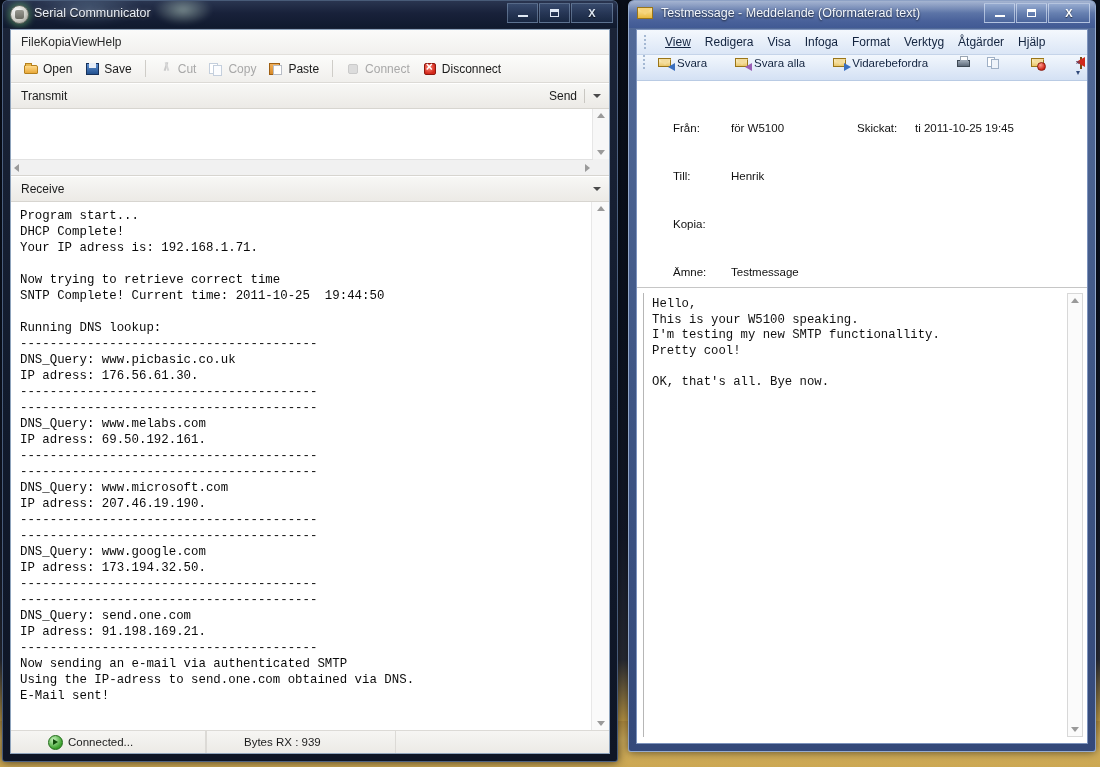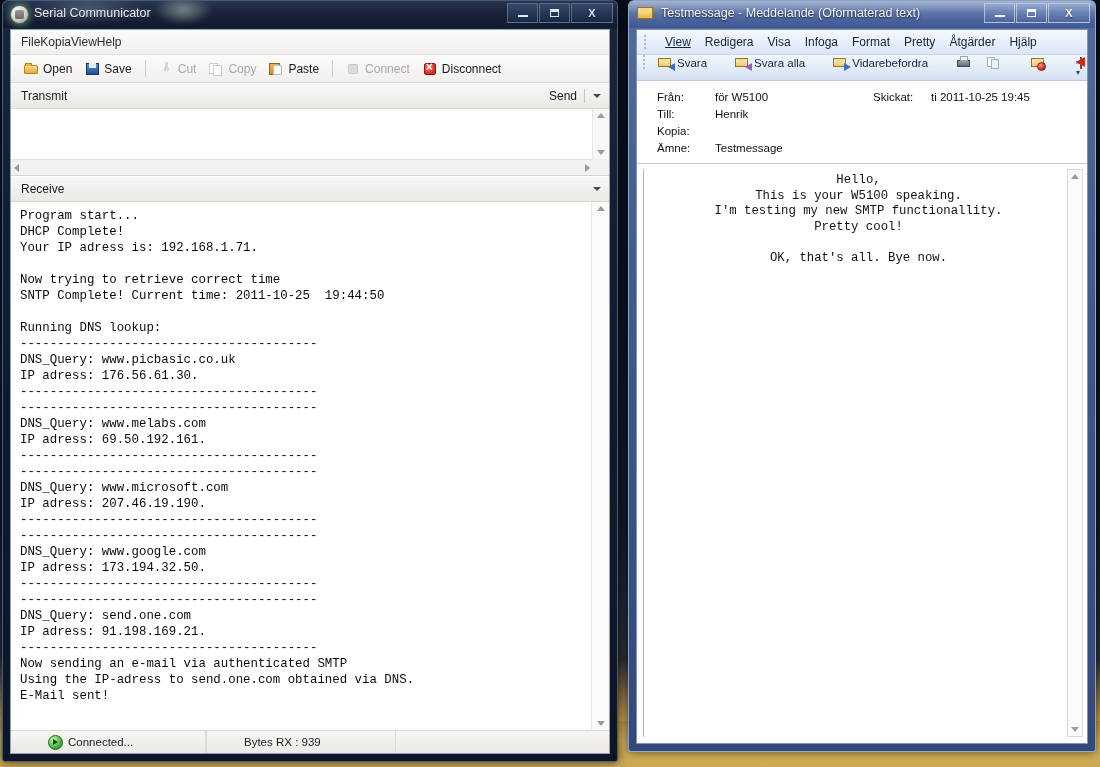--- a/index.html
+++ b/index.html
@@ -241,27 +241,27 @@
   .mic-flag:after{content:"";position:absolute;left:2px;top:1px;width:0;height:0;border-top:5px solid transparent;border-bottom:5px solid transparent;border-right:9px solid #d12a1c;}
   .mic-x{color:#1b1b1b;font-size:15px;line-height:14px;text-align:center;font-weight:600;}
   .mic-help{width:14px;height:14px;border-radius:50%;background:radial-gradient(circle at 35% 30%,#cfe6fb,#5f9add 70%);border:1px solid #2f67a8;color:#fff;font-size:10px;line-height:13px;text-align:center;font-weight:bold;}
   .mtb-overflow{position:absolute;right:3px;top:2px;width:12px;height:20px;display:flex;flex-direction:column;align-items:center;justify-content:space-around;}
   .mtb-overflow .r{font-size:8px;color:#30497a;line-height:7px;}
 
   .mw-headers{
     background:#fff;padding:8px 0 6px 0;border-bottom:1px solid #c6c6c6;font-size:11.5px;color:#111;
     position:relative;
   }
-  .hdr-row{display:flex;align-items:flex-start;line-height:17px;padding:0 6px;}
+  .hdr-row{display:flex;align-items:flex-start;line-height:17px;padding:0 22px;margin-top:31px;}
   .hdr-label{width:72px;flex:none;padding-left:14px;box-sizing:border-box;color:#111;}
   .hdr-value{flex:1;}
   .hdr-sent-label{width:58px;flex:none;text-align:left;}
   .hdr-sent-value{width:150px;flex:none;}
 
-  .mw-body-wrap{flex:1;position:relative;background:#fff;padding:5px 4px 6px 6px;box-sizing:border-box;text-align:center;}
+  .mw-body-wrap{flex:1;position:relative;background:#fff;padding:5px 4px 6px 6px;box-sizing:border-box;}
   .mw-body{
     position:absolute;left:6px;top:5px;right:22px;bottom:6px;
     border-left:1px solid #b6b6b6;padding:4px 0 0 8px;box-sizing:border-box;
     font-family:"Liberation Mono","DejaVu Sans Mono",monospace;
     font-size:12.3px;line-height:15.5px;color:#111;white-space:pre;overflow:hidden;
   }
   .mw-body-scroll{
     position:absolute;right:4px;top:5px;width:16px;bottom:6px;background:#fbfbfb;border:1px solid #d8d8d8;
     display:flex;flex-direction:column;justify-content:space-between;align-items:center;box-sizing:border-box;
   }
@@ -441,21 +441,21 @@
           <i></i>
           <i></i>
           <i></i>
           <i></i>
         </span>
       <span style="text-decoration:underline;text-decoration-skip-ink:none;">View</span>
       <span>Redigera</span>
       <span>Visa</span>
       <span>Infoga</span>
       <span>Format</span>
-      <span>Pretty</span>
+      <span>Verktyg</span>
       <span>Åtgärder</span>
       <span>Hjälp</span>
     </div>
 
     <div class="mw-toolbar">
       <span class="grip">
           <i></i>
           <i></i>
           <i></i>
           <i></i>

